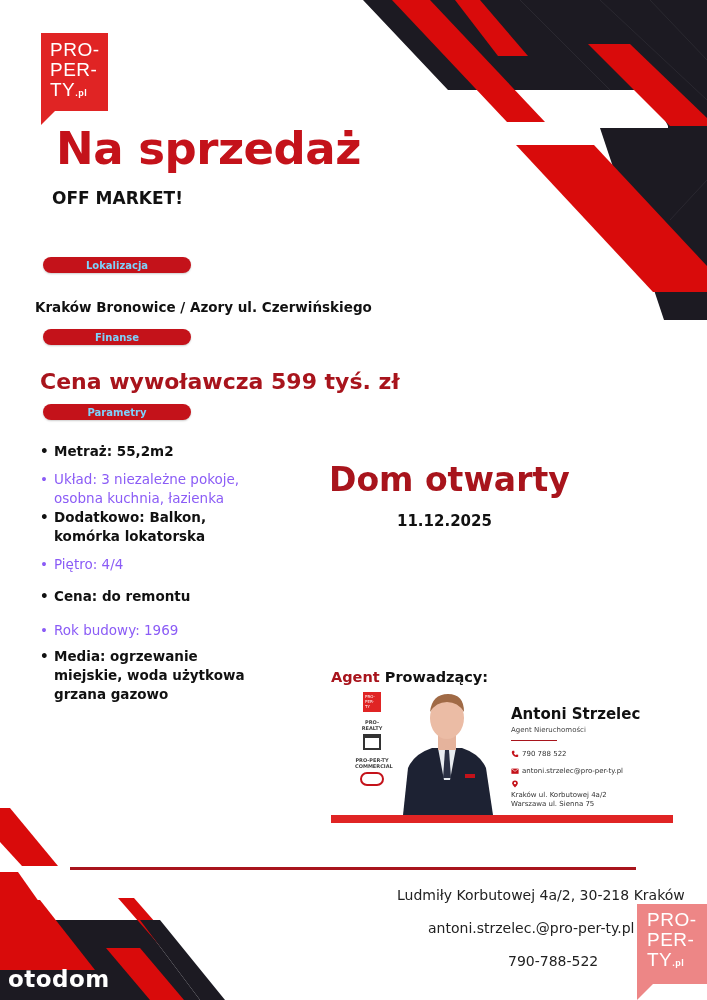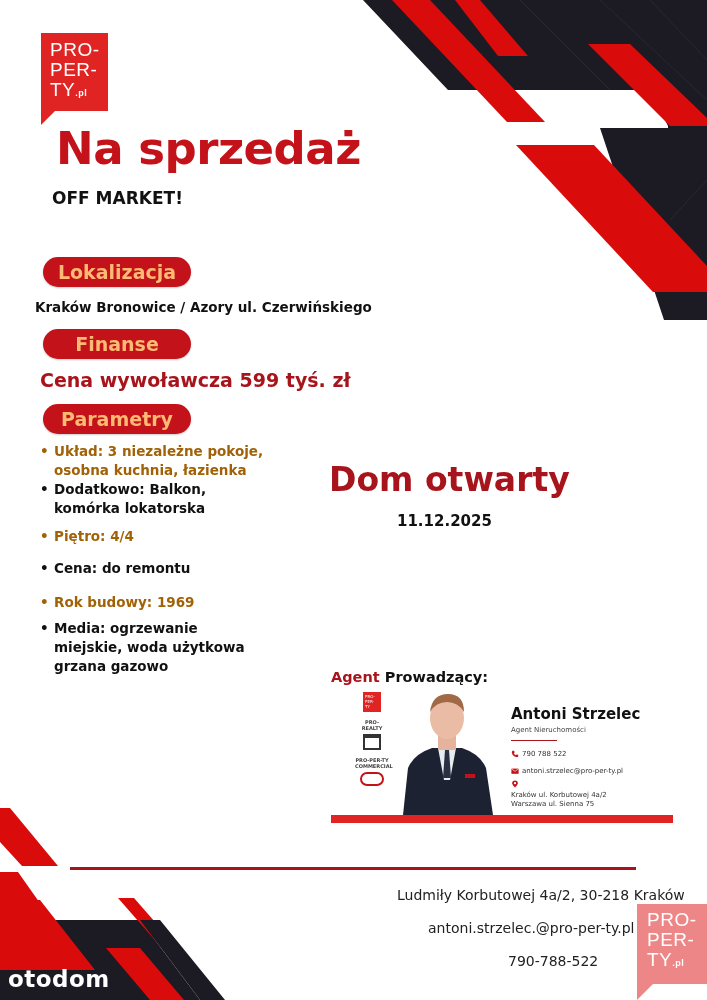--- a/index.html
+++ b/index.html
@@ -11,30 +11,30 @@
   
   .logo { position: absolute; left: 41px; top: 33px; width: 67px; height: 92px; }
   .logo-box { position: absolute; left: 0; top: 0; width: 67px; height: 78px; background: #e02424; padding: 7px 0 0 9px; }
   .logo-tail { position: absolute; left: 0; top: 78px; width: 0; height: 0; border-top: 14px solid #e02424; border-right: 14px solid transparent; }
   .logo-line { display: block; color: #ffffff; font-family: "Liberation Sans", sans-serif; font-size: 19px; line-height: 20px; letter-spacing: 0.5px; font-weight: 400; }
   .logo-line small { font-size: 9px; font-weight: 700; }
 
   .headline { position: absolute; left: 56px; top: 122px; font-family: "DejaVu Sans", sans-serif; font-weight: 700; font-size: 45px; color: #c4121a; letter-spacing: -0.5px; }
   .subhead { position: absolute; left: 52px; top: 188px; font-weight: 700; font-size: 17px; color: #111; }
 
-  .pill { position: absolute; left: 43px; width: 148px; height: 30px; border-radius: 15px; background: #c4121a; color: #fdba74; font-weight: 700; font-size: 19px; display: flex; align-items: center; justify-content: center; box-shadow: 0 1px 2px rgba(0,0,0,0.2); }
+  .pill { position: absolute; left: 43px; width: 148px; height: 16px; border-radius: 15px; background: #c4121a; color: #7dd3fc; font-weight: 700; font-size: 10px; display: flex; align-items: center; justify-content: center; box-shadow: 0 1px 2px rgba(0,0,0,0.2); }
   .pill.p1 { top: 257px; }
   .pill.p2 { top: 329px; }
   .pill.p3 { top: 404px; }
 
   .location { position: absolute; left: 35px; top: 299px; font-weight: 700; font-size: 13.5px; color: #111; }
-  .price { position: absolute; left: 40px; top: 369px; font-weight: 700; font-size: 19px; color: #a8141c; }
+  .price { position: absolute; left: 40px; top: 369px; font-weight: 700; font-size: 22px; color: #a8141c; }
 
   .params { position: absolute; left: 40px; top: 442px; width: 230px; list-style: none; }
-  .params li { position: relative; padding-left: 14px; font-size: 13.5px; line-height: 19px; color: #a16207; font-weight: bold; }
+  .params li { position: relative; padding-left: 14px; font-size: 13.5px; line-height: 19px; color: #8b5cf6; }
   .params li::before { content: "•"; position: absolute; left: 0; top: 0; }
   .params li.b { font-weight: 700; color: #111; }
 
   .open-house { position: absolute; left: 329px; top: 460px; font-weight: 700; font-size: 33px; color: #a8141c; }
   .open-date { position: absolute; left: 397px; top: 512px; font-weight: 700; font-size: 15px; color: #111; }
 
   .agent-label { position: absolute; left: 331px; top: 669px; font-weight: 700; font-size: 14.5px; color: #111; }
   .agent-label .red { color: #a8141c; }
 
   .card { position: absolute; left: 331px; top: 688px; width: 342px; height: 137px; background: #fff; }
@@ -109,20 +109,21 @@
 
 <div class="pill p1">Lokalizacja</div>
 <div class="location">Kraków Bronowice / Azory ul. Czerwińskiego</div>
 
 <div class="pill p2">Finanse</div>
 <div class="price">Cena wywoławcza 599 tyś. zł</div>
 
 <div class="pill p3">Parametry</div>
 
 <ul class="params">
+  <li class="b" style="margin-bottom:9px">Metraż: 55,2m2</li>
   <li style="margin-bottom:0">Układ: 3 niezależne pokoje, osobna kuchnia, łazienka</li>
   <li class="b" style="margin-bottom:9px">Dodatkowo: Balkon, komórka lokatorska</li>
   <li style="margin-bottom:13px">Piętro: 4/4</li>
   <li class="b" style="margin-bottom:15px">Cena: do remontu</li>
   <li style="margin-bottom:7px">Rok budowy: 1969</li>
   <li class="b">Media: ogrzewanie miejskie, woda użytkowa grzana gazowo</li>
 </ul>
 
 <div class="open-house">Dom otwarty</div>
 <div class="open-date">11.12.2025</div>

